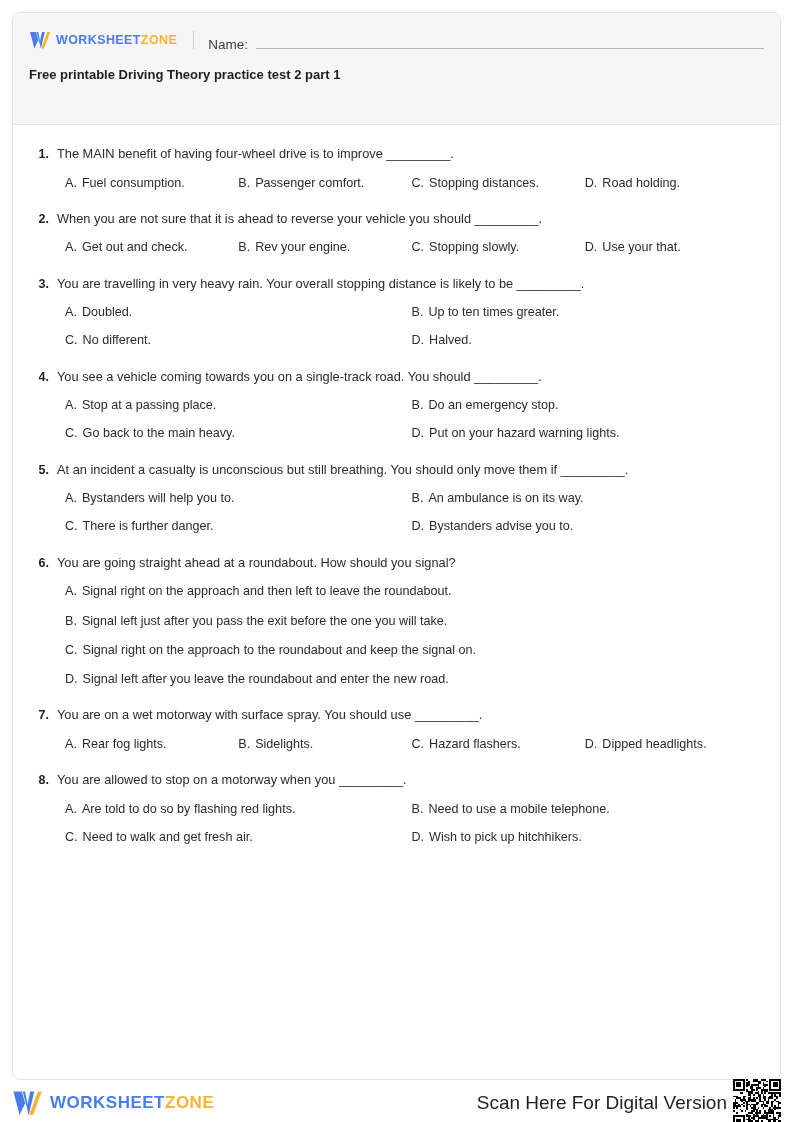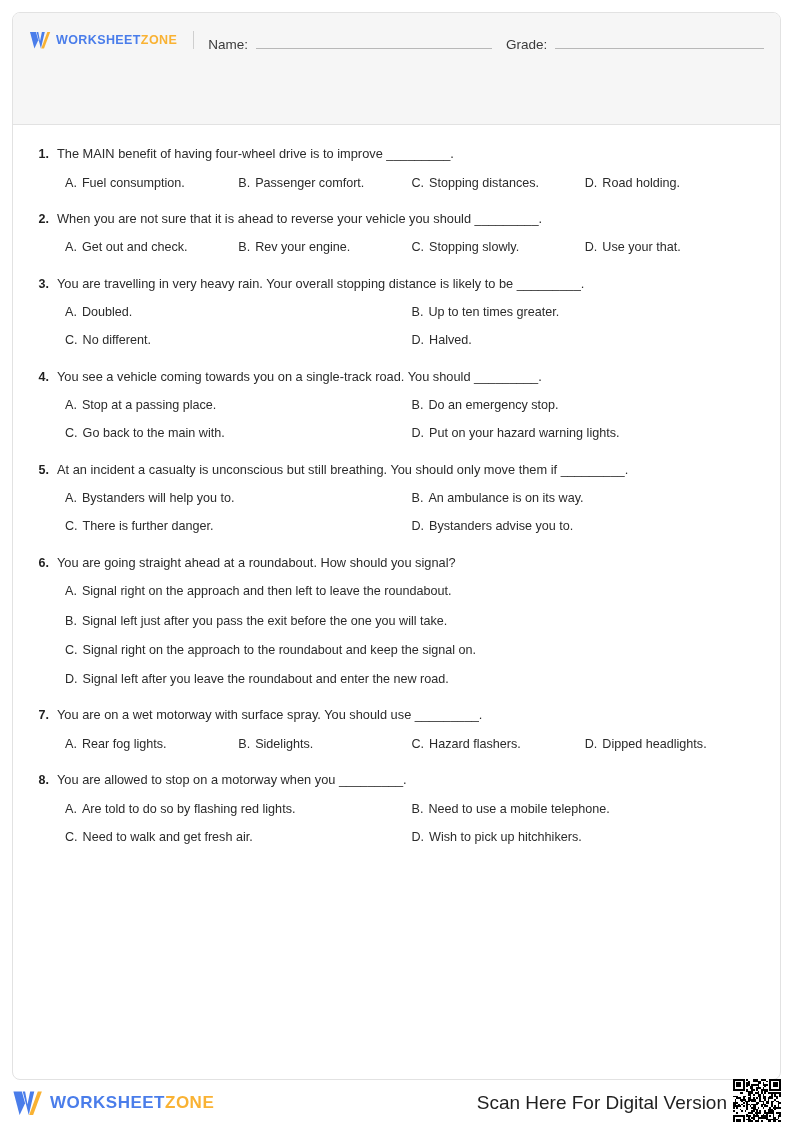--- a/index.html
+++ b/index.html
@@ -217,28 +217,25 @@
         <div class="logo-text"><span class="w">WORKSHEET</span><span class="z">ZONE</span></div>
       </div>
 
       <div class="logo-divider"></div>
 
       <div class="field name">
         <span class="field-label">Name:</span>
         <span class="field-line"></span>
       </div>
 
-      <div class="field grade">
-        <span class="field-label">Grade:</span>
-        <span class="field-line"></span>
-      </div>
 
     </div>
 
     <div class="header-title">
+      <div class="title-text">Free printable Driving Theory practice test 2 part 1</div>
     </div>
 
   </div>
 
   <div class="questions">
       <div class="question">
         <div class="q-stem">
           <span class="q-num">1.</span>
           <span class="q-text">The MAIN benefit of having four-wheel drive is to improve _________.</span>
         </div>
@@ -318,21 +315,21 @@
           <div class="option">
             <span class="opt-letter">A.</span>
             <span>Stop at a passing place.</span>
           </div>
           <div class="option">
             <span class="opt-letter">B.</span>
             <span>Do an emergency stop.</span>
           </div>
           <div class="option">
             <span class="opt-letter">C.</span>
-            <span>Go back to the main with.</span>
+            <span>Go back to the main heavy.</span>
           </div>
           <div class="option">
             <span class="opt-letter">D.</span>
             <span>Put on your hazard warning lights.</span>
           </div>
         </div>
       </div>
       <div class="question">
         <div class="q-stem">
           <span class="q-num">5.</span>

